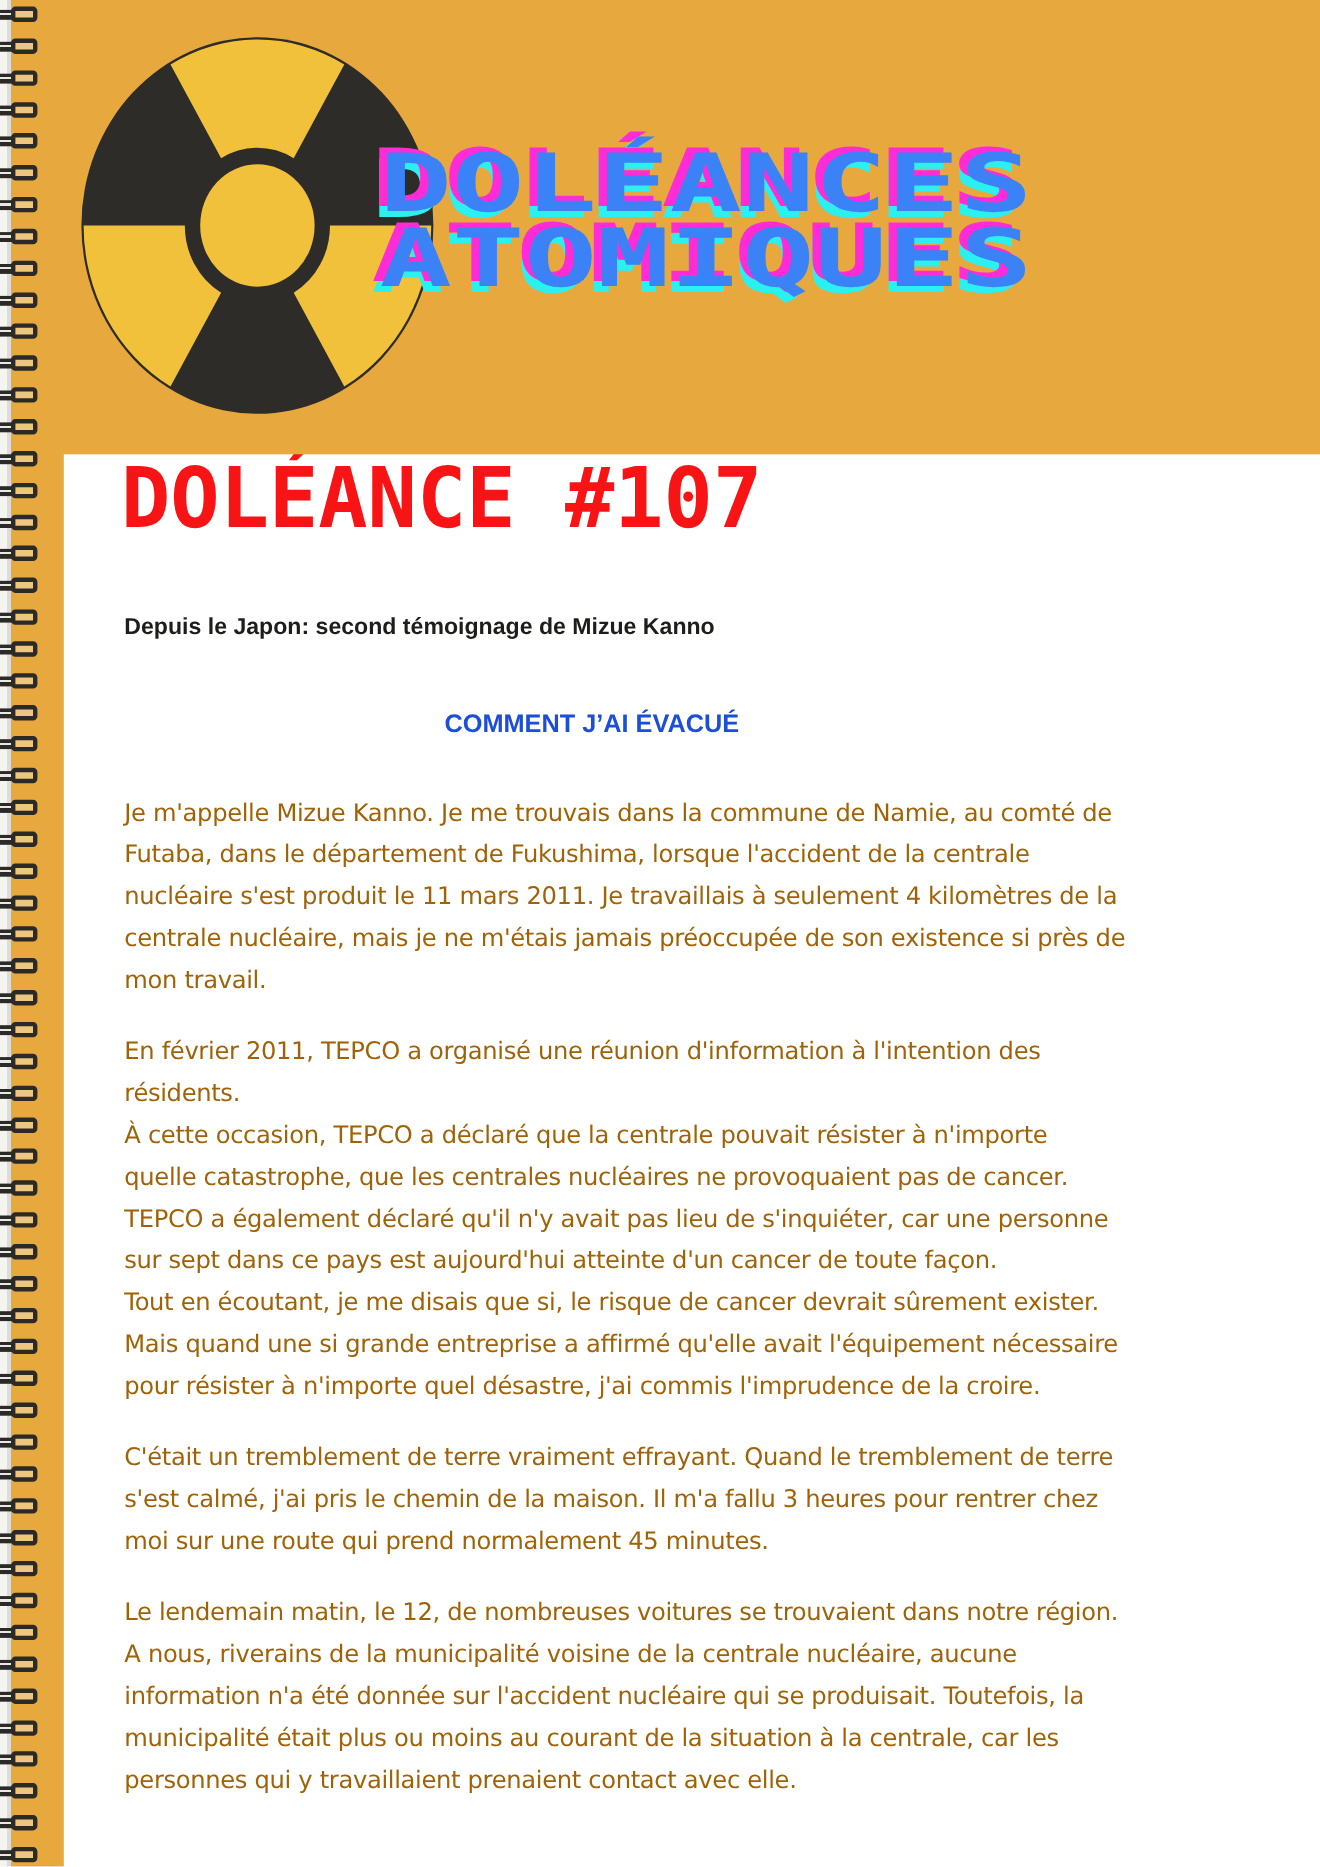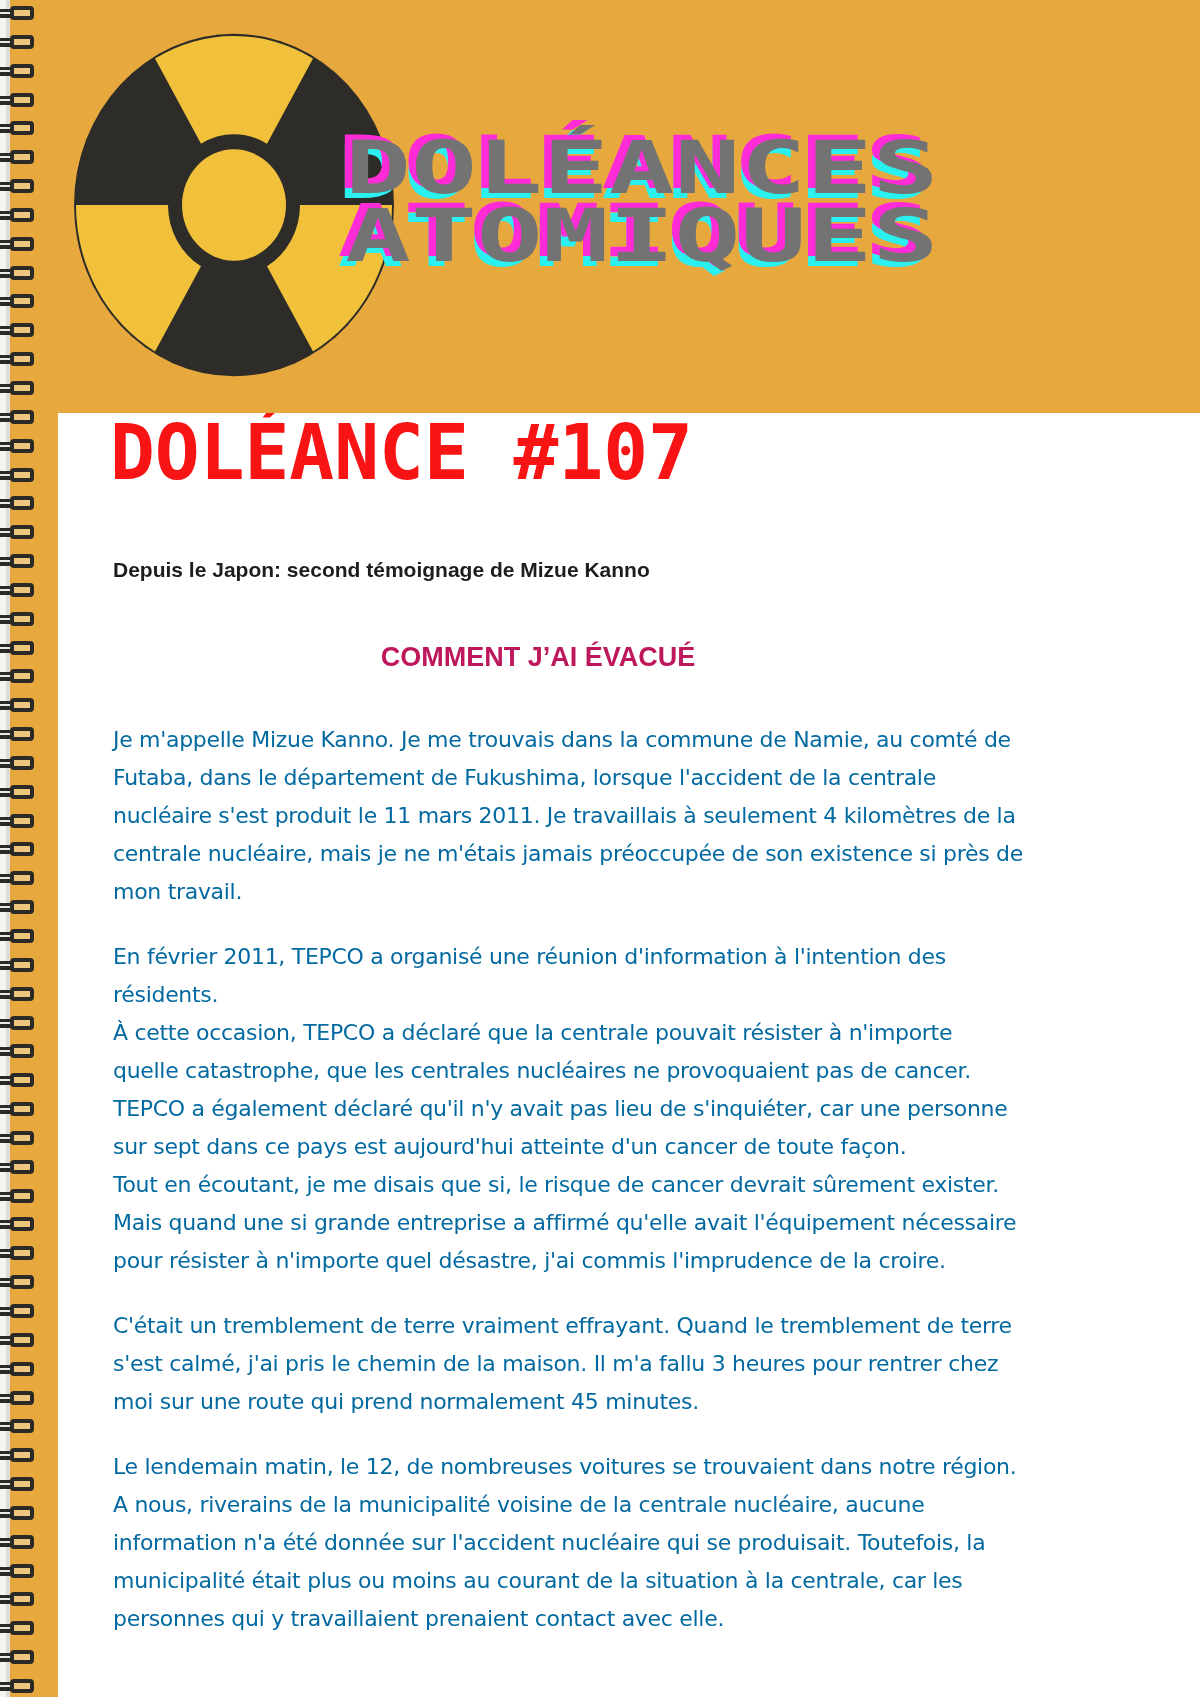--- a/index.html
+++ b/index.html
@@ -38,21 +38,21 @@
   
   .header-band {
     position:absolute; left:0; top:0; width:1200px; height:413px;
     background:#e7a93d; z-index:1;
   }
   .logo-wrap { position:absolute; left:64px; top:22px; z-index:2; }
 
   .glitch-title {
     position:absolute; left:345px; top:134px; z-index:3;
     font-family:"DejaVu Sans Mono", monospace; font-weight:bold;
-    font-size:73px; line-height:68px; color:#737373;
+    font-size:73px; line-height:68px; color:#3b82f6;
     text-shadow:-5px -5px 0 #ff2bd6, -5px 5px 0 #2bf0f0;
   }
   .glitch-title .line {
     display:block; transform:scaleX(1.5); transform-origin:left center;
     white-space:nowrap;
   }
 
   
   .issue-heading {
     position:absolute; left:110px; top:420px;
@@ -62,26 +62,26 @@
   }
   .article-title {
     position:absolute; left:113px; top:550px; width:980px;
     font-family:"Liberation Sans", sans-serif; font-weight:bold;
     font-size:21px; line-height:40px; color:#1d1d1b;
   }
   .article-subtitle {
     position:absolute; left:113px; top:640px; width:850px;
     text-align:center;
     font-family:"Liberation Sans", sans-serif; font-weight:bold;
-    font-size:27px; line-height:34px; color:#be185d;
+    font-size:23px; line-height:34px; color:#1d4ed8;
   }
   .article-body {
     position:absolute; left:113px; top:721px; width:980px;
     font-family:"DejaVu Sans", sans-serif;
-    font-size:22px; line-height:38px; letter-spacing:-0.3px; color:#0369a1;
+    font-size:22px; line-height:38px; letter-spacing:-0.3px; color:#a16207;
   }
   .article-body .para { white-space:pre-line; margin:0 0 27px 0; }
 </style>
 </head>
 <body>
 
 <div class="page">
 
   <div class="header-band"></div>
 

